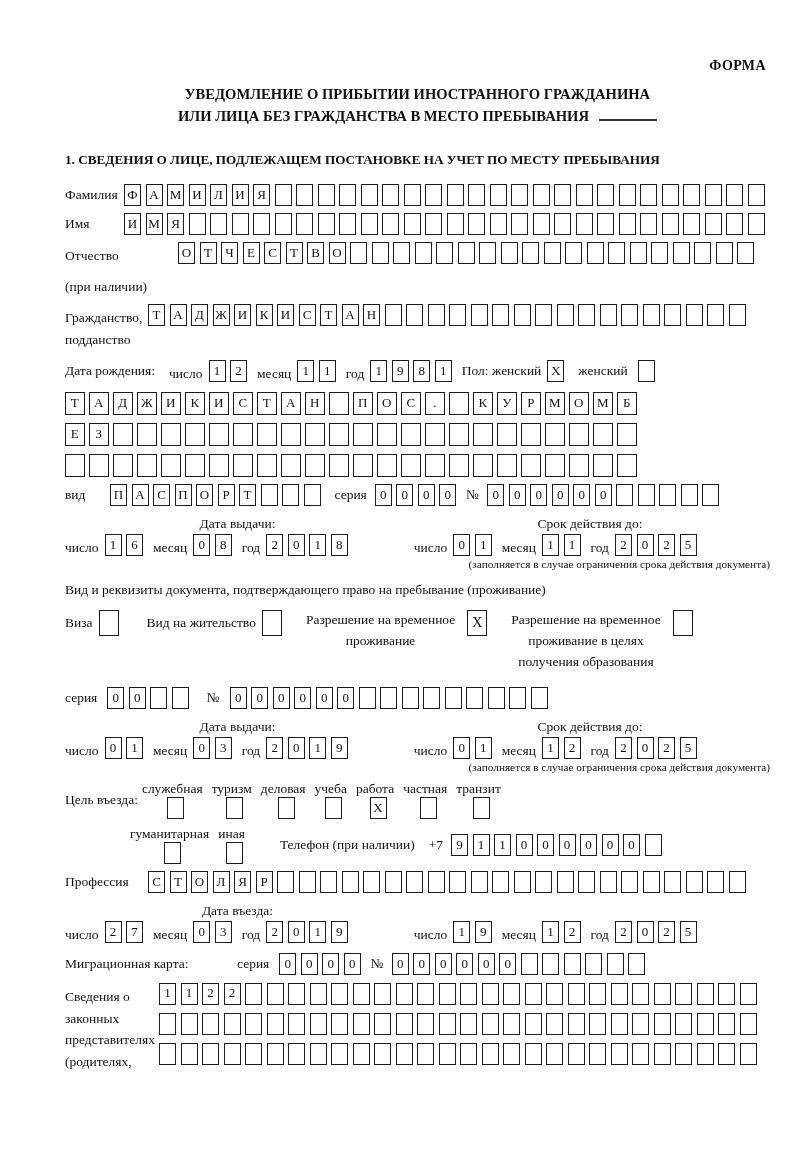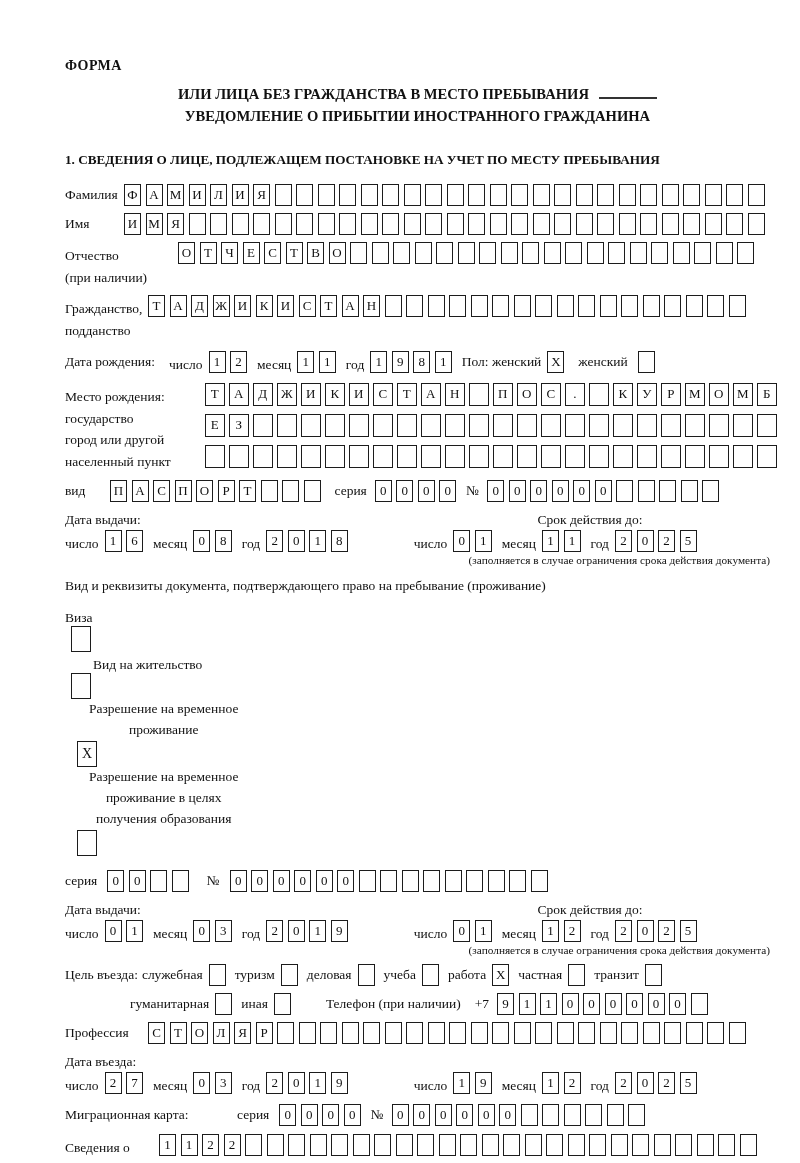--- a/index.html
+++ b/index.html
@@ -7,85 +7,85 @@
     width:800px;height:1163px;
     font-family:"Liberation Serif","DejaVu Serif",serif;
     color:#111;font-size:13.5px;
     overflow:hidden;
   }
   .page{box-sizing:border-box;width:800px;height:1163px;padding:34px 30px 0 65px;position:relative;}
 
   
   .annex{margin-left:490px;width:215px;line-height:1.38;font-size:12.5px;}
   .annex .small{font-size:11.8px;margin-top:4px;}
-  .forma{ font-weight:bold;font-size:14px;margin:24px 4px 6px 0;letter-spacing:.4px;}
+  .forma{ text-align:right;font-weight:bold;font-size:14px;margin:24px 4px 6px 0;letter-spacing:.4px;}
 
   
   .title{text-align:center;font-weight:bold;font-size:14.6px;line-height:1.5;margin-top:10px;}
   .blank-line{display:inline-block;width:58px;border-bottom:2.2px solid #333;height:.9em;margin-left:10px;}
   .sec-heading{font-weight:bold;font-size:13.2px;margin:24px 0 16px 0;}
 
   
   .row{display:flex;align-items:flex-start;margin-bottom:7px;}
   .lbl{flex:none;padding-top:3px;}
   .cells{display:flex;flex:none;gap:4.5px;}
   .cell{
     box-sizing:border-box;flex:none;width:17px;height:22px;
     border:1.6px solid #1c1c1c;display:flex;align-items:center;justify-content:center;
     font-size:13px;background:#fff;
   }
   .cell.wide{width:19.5px;height:23px;}
   .cell.checkbox{width:20px;height:26px;font-size:14px;}
 
-  .w59{width:59px;} .w83{width:83px;} .w113{width:113px;} .w140{width:140px;} .w85{width:85px;}
+  .w59{width:59px;} .w83{width:83px;} .w113{width:113px;gap:9px;} .w140{width:140px;} .w85{width:85px;}
   .stack{display:flex;flex-direction:column;line-height:1.6;}
   .vgap>.cells{margin-bottom:8px;}
   .vgap>.cells:last-child{margin-bottom:0;}
 
   
   .dhead{display:flex;margin:10px 0 2px 0;}
-  .dhead .dh-left{width:345px;text-align:left;}
+  .dhead .dh-left{width:345px;text-align:center;}
   .dhead .dh-right{flex:1;text-align:center;}
   .dline{display:flex;align-items:center;margin-bottom:2px;}
   .dgroup{display:flex;align-items:flex-end;}
   .dgroup .dl{margin:0 6px 0 0;}
   .dgroup .cells{margin-right:10px;}
   .dgroup .cells:last-child{margin-right:0;}
   .dright-group{margin-left:66px;}
   .note-right{text-align:right;font-size:11.3px;margin:2px 0 8px 0;}
 
   .doc-heading{text-align:center;font-weight:bold;font-size:13.2px;margin:6px 0 8px 0;}
   .inline-lbl{padding-top:3px;margin:0 8px 0 14px;}
   .para{line-height:1.75;}
 
   
-  .options-row{margin-top:8px;align-items:flex-start;flex-direction:column;}
+  .options-row{margin-top:8px;align-items:flex-start;}
   .opt-label{padding-top:5px;}
   .opt-multi{display:flex;flex-direction:column;text-align:center;line-height:1.55;}
   .mlA{margin-left:6px;} .mlB{margin-left:28px;} .mlC{margin-left:24px;} .mlD{margin-left:12px;}
 
-  .pair{display:flex;align-items:center;margin-right:9px;}
+  .pair{display:flex;align-items:center;margin-right:9px;flex-direction:column;}
   .pair .cells{margin-left:6px;}
   .purpose2{margin-left:65px;align-items:center;}
   .phone-lbl{margin:0 14px 0 26px;}
   .phone-prefix{margin-right:8px;font-size:13.5px;}
 </style>
 </head>
 <body>
 
 <div class="page">
 
 
   <div class="forma">ФОРМА</div>
 
   <div class="title">
+    <div>УВЕДОМЛЕНИЕ О ПРИБЫТИИ ИНОСТРАННОГО ГРАЖДАНИНА</div>
     <div>
       <span>ИЛИ ЛИЦА БЕЗ ГРАЖДАНСТВА В МЕСТО ПРЕБЫВАНИЯ</span><span class="blank-line"></span>
     </div>
-    <div>УВЕДОМЛЕНИЕ О ПРИБЫТИИ ИНОСТРАННОГО ГРАЖДАНИНА</div>
   </div>
 
   <div class="sec-heading">1. СВЕДЕНИЯ О ЛИЦЕ, ПОДЛЕЖАЩЕМ ПОСТАНОВКЕ НА УЧЕТ ПО МЕСТУ ПРЕБЫВАНИЯ</div>
 
   <div class="row">
     <span class="lbl w59">Фамилия</span>
     <span class="cells">
         <span class="cell">Ф</span>
         <span class="cell">А</span>
         <span class="cell">М</span>
@@ -253,26 +253,20 @@
     <span class="cells">
         <span class="cell">X</span>
       </span>
     <span style="margin:0 10px 0 14px;">женский</span>
     <span class="cells">
         <span class="cell"></span>
       </span>
   </div>
 
   <div class="row" style="margin-top:10px;">
-    <span class="lbl w140 stack">
-      <span>Место рождения:</span>
-      <span>государство</span>
-      <span>город или другой</span>
-      <span>населенный пункт</span>
-    </span>
     <span class="stack vgap">
       <span class="cells">
           <span class="cell wide">Т</span>
           <span class="cell wide">А</span>
           <span class="cell wide">Д</span>
           <span class="cell wide">Ж</span>
           <span class="cell wide">И</span>
           <span class="cell wide">К</span>
           <span class="cell wide">И</span>
           <span class="cell wide">С</span>

